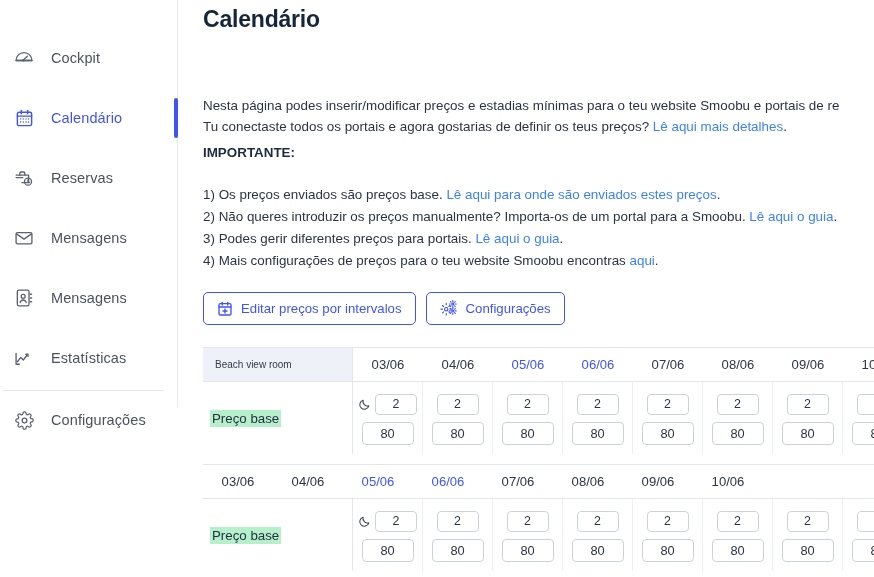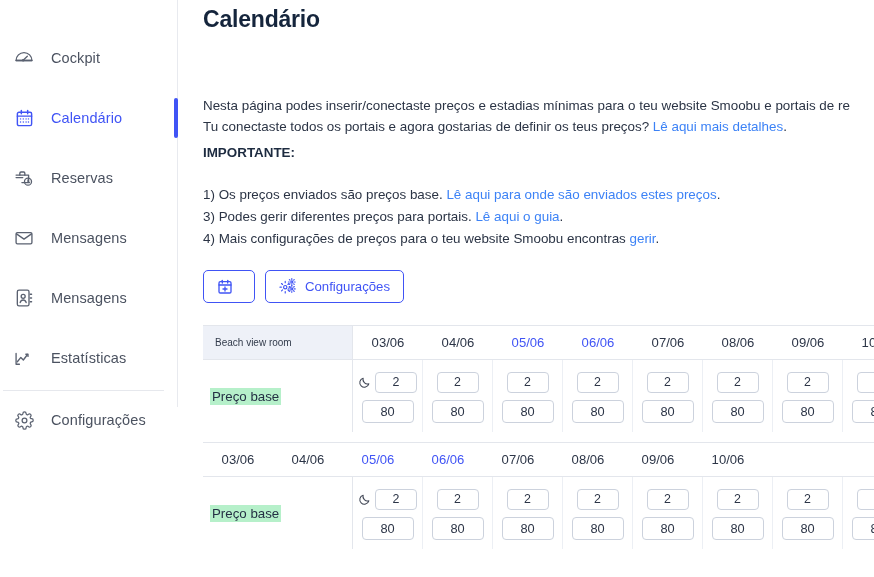--- a/index.html
+++ b/index.html
@@ -279,47 +279,49 @@
       <span class="nav-label">Configurações</span>
     </div>
   </nav>
 
   <main class="main">
 
     <h1 class="page-title">Calendário</h1>
 
     <div class="intro">
       <p>
-        <span>Nesta página podes inserir/conectaste preços e estadias mínimas para o teu website Smoobu e portais de re</span>
+        <span>Nesta página podes inserir/modificar preços e estadias mínimas para o teu website Smoobu e portais de re</span>
       </p>
       <p>
         <span>Tu conectaste todos os portais e agora gostarias de definir os teus preços? </span><a class="lnk" href="#">Lê aqui mais detalhes</a><span>.</span>
       </p>
     </div>
 
     <div class="important-head">IMPORTANTE:</div>
 
     <div class="notes" id="notes-list">
         <div><span>1) Os preços enviados são preços base. </span><a class="lnk" href="#">Lê aqui para onde são enviados estes preços</a><span>.</span></div>
+        <div><span>2) Não queres introduzir os preços manualmente? Importa-os de um portal para a Smoobu. </span><a class="lnk" href="#">Lê aqui o guia</a><span>.</span></div>
         <div><span>3) Podes gerir diferentes preços para portais. </span><a class="lnk" href="#">Lê aqui o guia</a><span>.</span></div>
-        <div><span>4) Mais configurações de preços para o teu website Smoobu encontras </span><a class="lnk" href="#">gerir</a><span>.</span></div>
+        <div><span>4) Mais configurações de preços para o teu website Smoobu encontras </span><a class="lnk" href="#">aqui</a><span>.</span></div>
       </div>
 
     <div class="btn-row">
       <button class="btn">
         <span class="btn-icon">
           <svg width="16" height="16" viewBox="0 0 24 24" fill="none" stroke="#4054f5" stroke-width="2" stroke-linecap="round" stroke-linejoin="round">
             <rect x="3" y="4" width="18" height="17" rx="2"></rect>
             <line x1="3" y1="9" x2="21" y2="9"></line>
             <line x1="8" y1="2" x2="8" y2="6"></line>
             <line x1="16" y1="2" x2="16" y2="6"></line>
             <line x1="12" y1="12" x2="12" y2="18"></line>
             <line x1="9" y1="15" x2="15" y2="15"></line>
           </svg>
         </span>
+        <span>Editar preços por intervalos</span>
       </button>
 
       <button class="btn">
         <span class="btn-icon">
           <svg width="18" height="17" viewBox="0 0 26 24" fill="none" stroke="#4054f5" stroke-width="1.7" stroke-linecap="round" stroke-linejoin="round">
             <circle cx="9" cy="13" r="2.4"></circle>
             <path d="M9 6.6v-2 M9 21.4v-2 M3.4 13h-2 M16.6 13h-2 M5.1 9.1 3.7 7.7 M14.3 18.3l-1.4-1.4 M5.1 16.9 3.7 18.3 M14.3 7.7l-1.4 1.4"></path>
             <circle cx="18.5" cy="5.5" r="1.5"></circle>
             <path d="M18.5 1.8V.6 M18.5 10.4V9.2 M14.8 5.5h-1.2 M23.4 5.5h-1.2 M15.9 2.9l-.9-.9 M22 9l-.9-.9 M15.9 8.1l-.9.9 M22 2l-.9.9"></path>
             <circle cx="18.5" cy="15.5" r="1.5"></circle>

